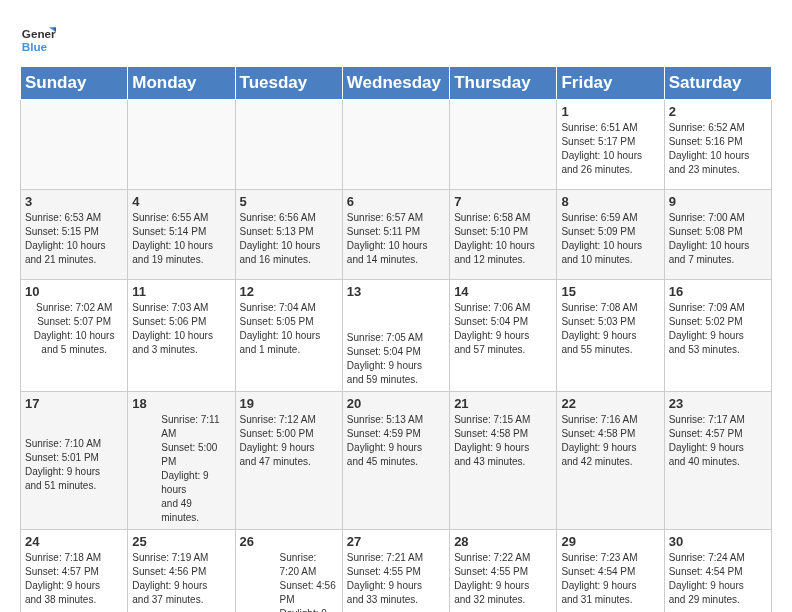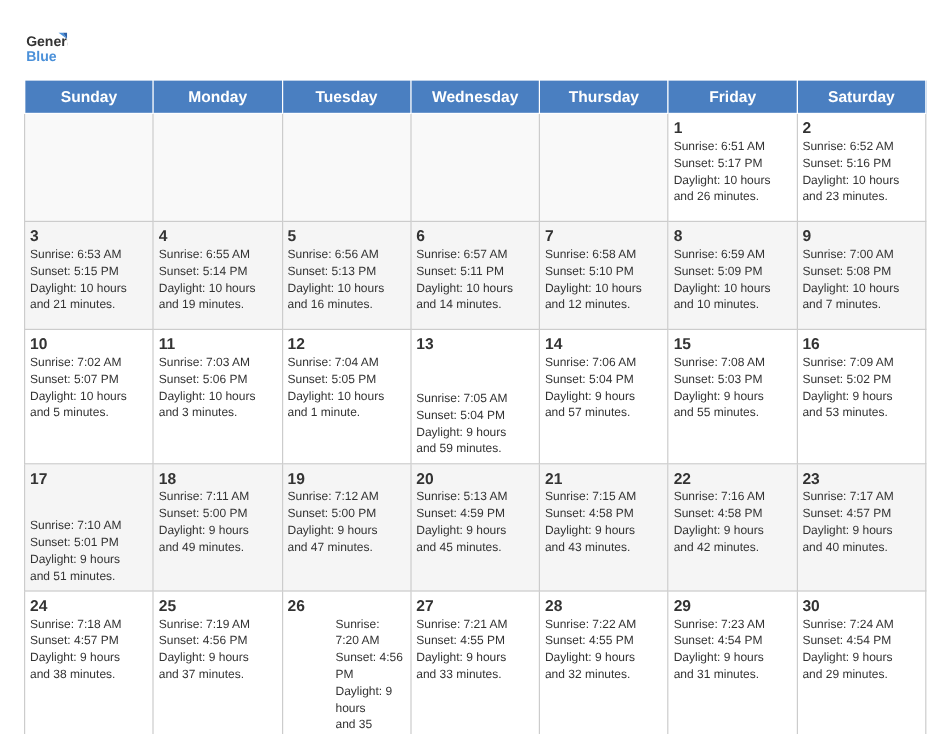--- a/index.html
+++ b/index.html
@@ -38,24 +38,24 @@
       color: #555;
     }
     table {
       width: 100%;
       border-collapse: collapse;
       table-layout: fixed;
     }
     thead th {
       background-color: #4a7fc1;
       color: #fff;
-      font-size: 13px;
+      font-size: 17px;
       font-weight: bold;
       padding: 6px 4px;
-      text-align: center;
+      text-align: left;
       border: 1px solid #fff;
     }
     tbody td {
       border: 1px solid #ccc;
       vertical-align: top;
       padding: 4px;
       min-height: 80px;
       height: 90px;
       font-size: 10.5px;
       color: #333;
@@ -177,21 +177,21 @@
           <span class="day-num">9</span>
           <div class="day-info" style="white-space: pre-line;">Sunrise: 7:00 AM
 Sunset: 5:08 PM
 Daylight: 10 hours
 and 7 minutes.</div>
         </td>
       </tr>
       <tr>
         <td>
           <span class="day-num">10</span>
-          <div class="day-info" style="white-space: pre-line;">Sunrise: 7:02 AM
+          <div class="day-info" style="white-space: pre-line; text-align: center;">Sunrise: 7:02 AM
 Sunset: 5:07 PM
 Daylight: 10 hours
 and 5 minutes.</div>
         </td>
         <td>
           <span class="day-num">11</span>
           <div class="day-info" style="white-space: pre-line;">Sunrise: 7:03 AM
 Sunset: 5:06 PM
 Daylight: 10 hours
 and 3 minutes.</div>
@@ -235,21 +235,21 @@
       <tr>
         <td>
           <span class="day-num">17</span>
           <div class="day-info" style="white-space: pre-line; margin-top: 26px;">Sunrise: 7:10 AM
 Sunset: 5:01 PM
 Daylight: 9 hours
 and 51 minutes.</div>
         </td>
         <td>
           <span class="day-num">18</span>
-          <div class="day-info" style="white-space: pre-line;">Sunrise: 7:11 AM
+          <div class="day-info" style="white-space: pre-line; margin-left: 29px;">Sunrise: 7:11 AM
 Sunset: 5:00 PM
 Daylight: 9 hours
 and 49 minutes.</div>
         </td>
         <td>
           <span class="day-num">19</span>
           <div class="day-info" style="white-space: pre-line;">Sunrise: 7:12 AM
 Sunset: 5:00 PM
 Daylight: 9 hours
 and 47 minutes.</div>

